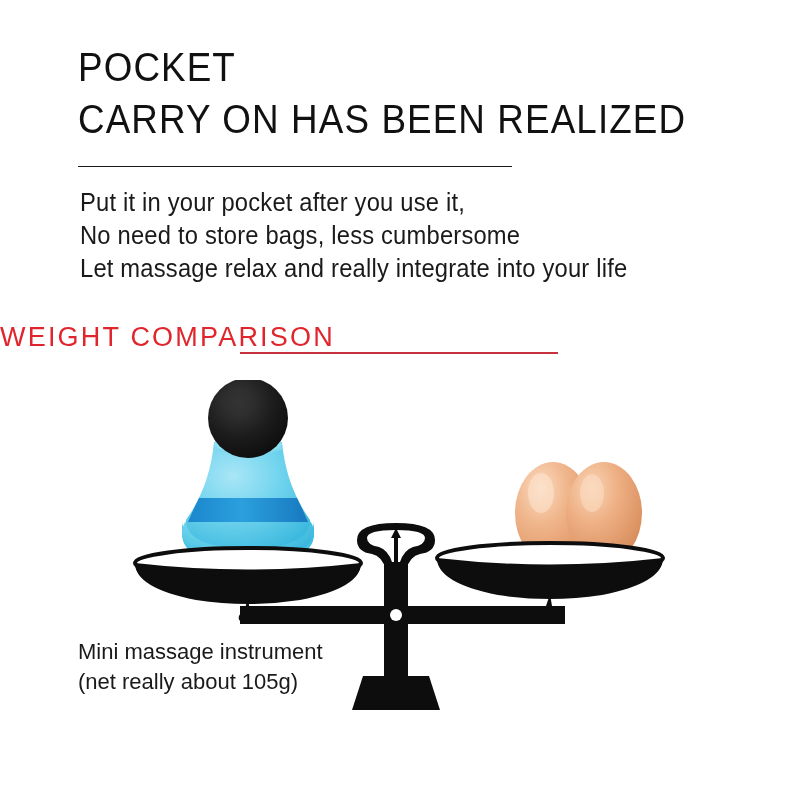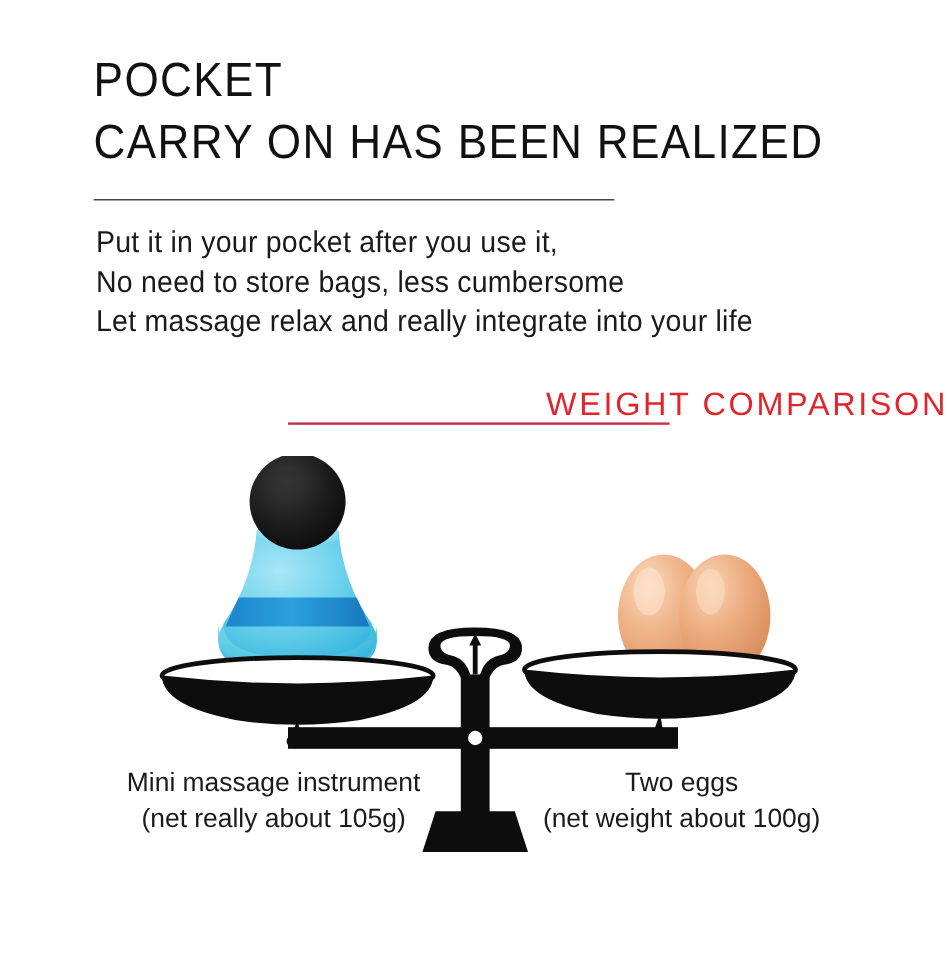--- a/index.html
+++ b/index.html
@@ -63,21 +63,21 @@
     white-space: nowrap;
   }
   .body-copy span { display: block; }
 
   
   .section-heading {
     position: absolute;
     left: 0;
     top: 322px;
     width: 790px;
-    text-align: right;
+    text-align: left;
     color: #e0262c;
     font-family: "Liberation Sans Narrow", "Liberation Sans", sans-serif;
     font-size: 27px;
     letter-spacing: 2.2px;
     white-space: nowrap;
   }
   .section-rule {
     position: absolute;
     left: 240px;
     top: 352px;
@@ -96,21 +96,20 @@
   }
   .scale svg { display: block; }
 
   
   .caption {
     position: absolute;
     color: #1a1a1a;
     font-family: "Liberation Sans Narrow", "Liberation Sans", sans-serif;
     font-size: 22px;
     line-height: 30px;
-    text-align: center;
     white-space: nowrap;
   }
   .caption span { display: block; }
   .caption-left  { left: 78px;  top: 637px; width: 300px; }
   .caption-right { left: 418px; top: 637px; width: 300px; }
 </style>
 </head>
 <body>
 
 <div id="page">
@@ -230,18 +229,14 @@
         <path d="M363 296 L429 296 L440 330 L352 330 Z"></path>
       </g>
     </svg>
   </div>
 
   <div class="caption caption-left">
     <span>Mini massage instrument</span>
     <span>(net really about 105g)</span>
   </div>
 
-  <div class="caption caption-right">
-    <span>Two eggs</span>
-    <span>(net weight about 100g)</span>
-  </div>
 
 </div>
 
 </body></html>

